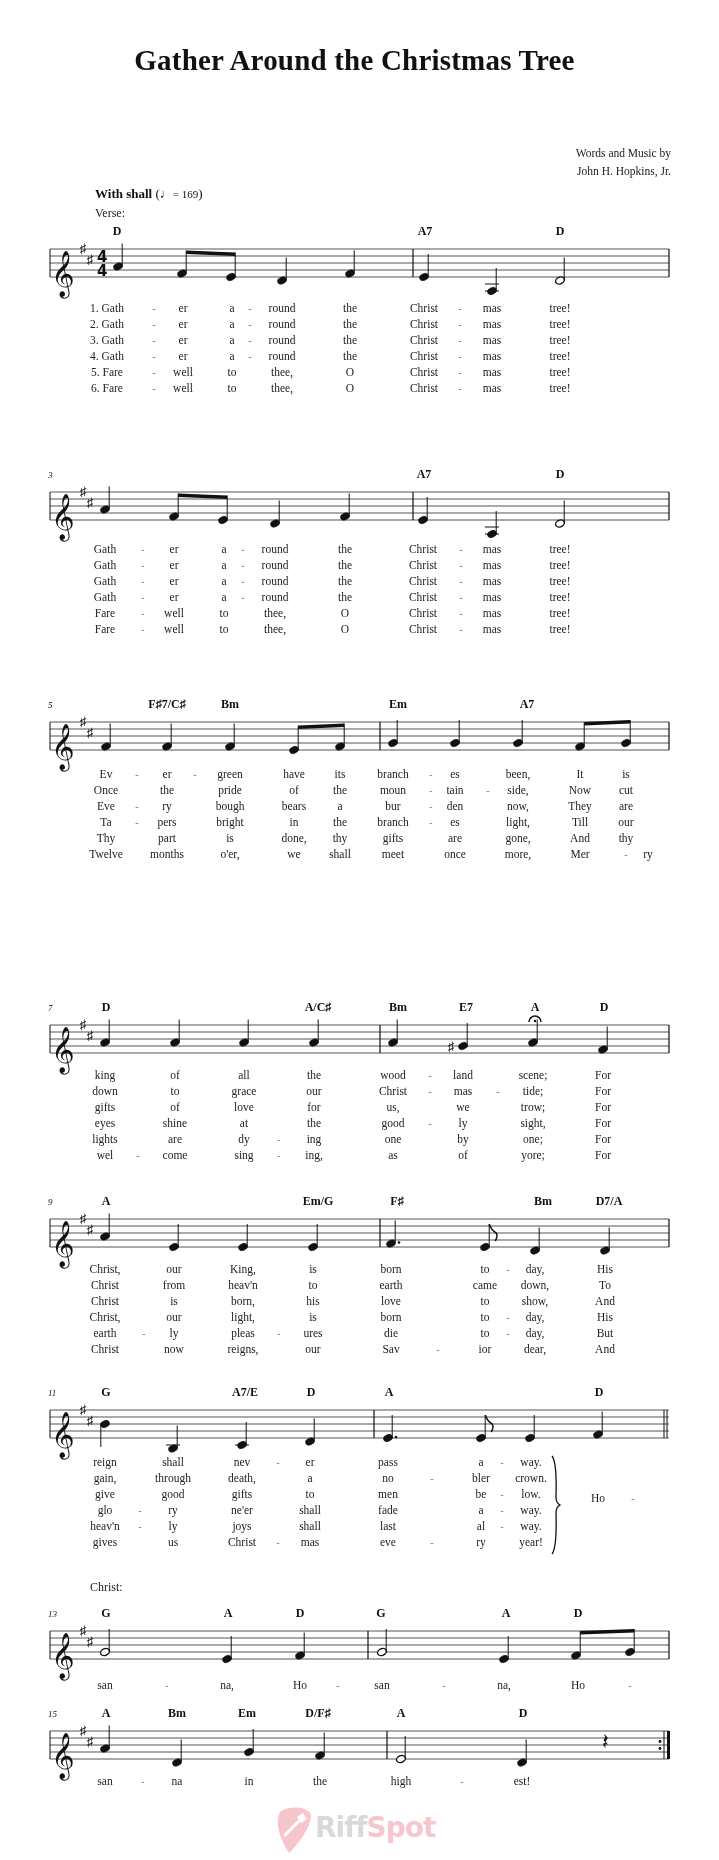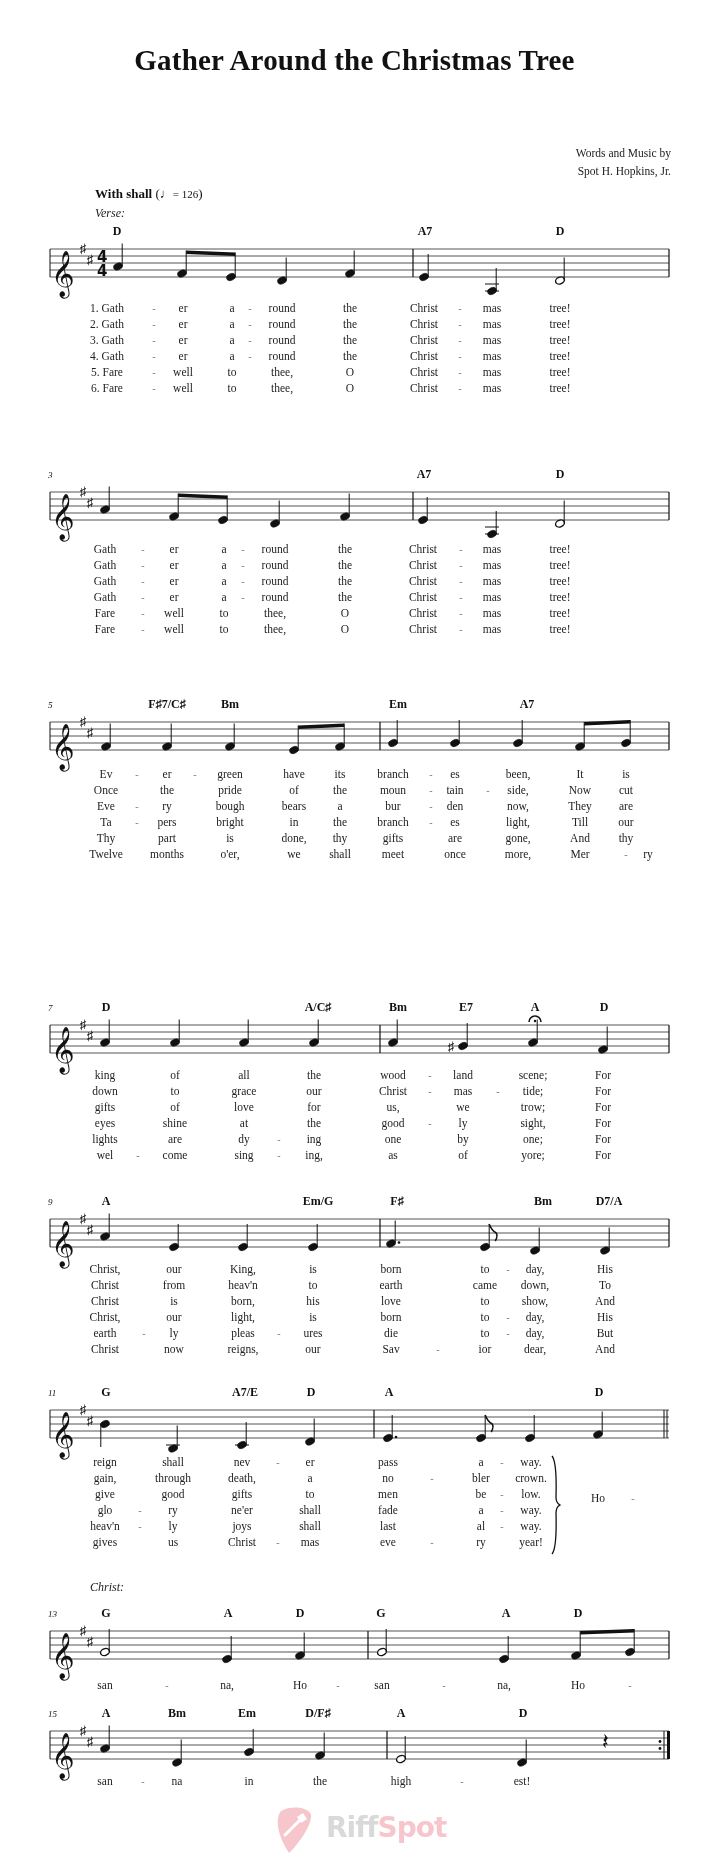--- a/index.html
+++ b/index.html
@@ -4,41 +4,41 @@
 <style>
   html, body { margin: 0; padding: 0; background: #ffffff; }
   body { width: 719px; height: 1860px; position: relative; overflow: hidden;
          font-family: "Liberation Serif", "DejaVu Serif", serif; color: #111; }
   .title { position: absolute; left: 13px; width: 643px; top: 44px; text-align: center;
            font-size: 29px; font-weight: bold; letter-spacing: 0.2px; margin-left: 20px; }
   .credits { position: absolute; right: 48px; top: 144px; text-align: right;
              font-size: 11.5px; line-height: 18px; color: #222; margin-left: 35px; }
   .tempo { position: absolute; left: 95px; top: 186px; font-size: 13px; font-weight: bold; }
   .tempo .paren { font-weight: normal; }
-  .section-label { position: absolute; font-size: 12px; font-style: italic; color: #222; }
+  .section-label { position: absolute; font-size: 12px; color: #222; }
   svg.score { position: absolute; left: 0; top: 0; }
   .watermark { position: absolute; left: 275px; top: 1805px; width: 180px; height: 50px; }
-  .watermark .wm-text { position: absolute; left: 51px; top: 6px; font-family: "DejaVu Sans", sans-serif;
+  .watermark .wm-text { position: absolute; left: 40px; top: 6px; font-family: "DejaVu Sans", sans-serif;
                         font-weight: bold; font-size: 28px; letter-spacing: -1px; text-align: right; }
   .wm-riff { color: #d9d9d9; }
   .wm-spot { color: #f6c6cc; }
 </style>
 </head>
 <body>
 
 <div class="title">Gather Around the Christmas Tree</div>
 
 <div class="credits">
   <div>Words and Music by</div>
-  <div>Spot H. Hopkins, Jr.</div>
+  <div>John H. Hopkins, Jr.</div>
 </div>
 
 <div class="tempo">
   <span>With shall</span>
-  <span class="paren">(</span><span style="font-weight:normal;">♩</span><span class="paren" style="font-size:11px;">= 126</span><span class="paren">)</span>
+  <span class="paren">(</span><span style="font-weight:normal;">♩</span><span class="paren" style="font-size:11px;">= 169</span><span class="paren">)</span>
 </div>
 
 <div class="section-label" style="left:95px; top:206px;">Verse:</div>
 <div class="section-label" style="left:90px; top:1580px;">Christ:</div>
 
 <svg class="score" id="score" width="719" height="1860" viewBox="0 0 719 1860" xmlns="http://www.w3.org/2000/svg">
     <g>
       <line x1="50" y1="249" x2="669" y2="249" stroke="#555555" stroke-width="1"></line>
       <line x1="50" y1="256" x2="669" y2="256" stroke="#555555" stroke-width="1"></line>
       <line x1="50" y1="263" x2="669" y2="263" stroke="#555555" stroke-width="1"></line>

